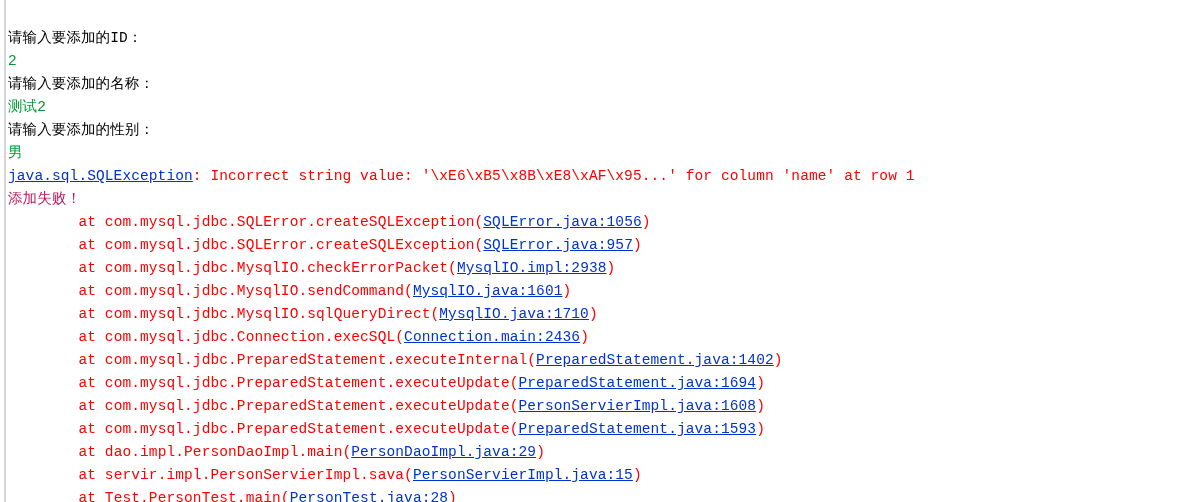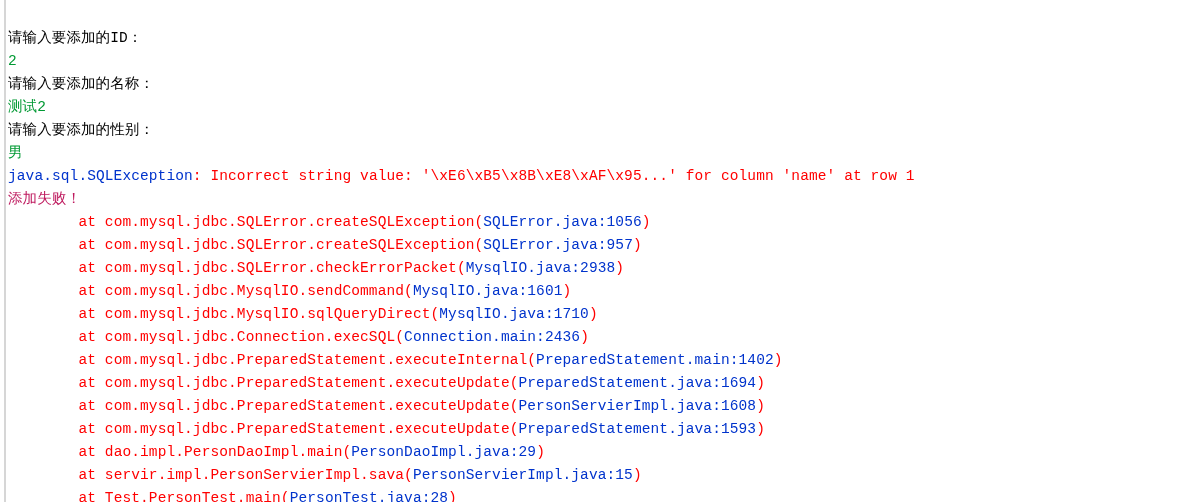--- a/index.html
+++ b/index.html
@@ -19,41 +19,42 @@
     border-left: 2px solid #d6d6d6;
     margin-left: 4px;
     letter-spacing: 0.1px;
   }
   .prompt { color: #000000; }
   .input  { color: #009933; }
   .err    { color: #ff0000; }
   .msg    { color: #be185d; }
   .link {
     color: #0033cc;
+    text-decoration: underline;
   }
   .paren { color: #ff0000; }
 </style>
 </head>
 <body>
 
 <div class="console">
 <span class="prompt">请输入要添加的ID：</span>
 <span class="input">2</span>
 <span class="prompt">请输入要添加的名称：</span>
 <span class="input">测试2</span>
 <span class="prompt">请输入要添加的性别：</span>
 <span class="input">男</span>
 <span class="link">java.sql.SQLException</span><span class="err">: </span><span class="err">Incorrect string value: '\xE6\xB5\x8B\xE8\xAF\x95...' for column 'name' at row 1</span>
 <span class="msg">添加失败！</span>
 <span class="err">        </span><span class="err">at com.mysql.jdbc.SQLError.createSQLException</span><span class="paren">(</span><span class="link">SQLError.java:1056</span><span class="paren">)</span>
 <span class="err">        </span><span class="err">at com.mysql.jdbc.SQLError.createSQLException</span><span class="paren">(</span><span class="link">SQLError.java:957</span><span class="paren">)</span>
-<span class="err">        </span><span class="err">at com.mysql.jdbc.SQLError.checkErrorPacket</span><span class="paren">(</span><span class="link">MysqlIO.java:2938</span><span class="paren">)</span>
+<span class="err">        </span><span class="err">at com.mysql.jdbc.MysqlIO.checkErrorPacket</span><span class="paren">(</span><span class="link">MysqlIO.impl:2938</span><span class="paren">)</span>
 <span class="err">        </span><span class="err">at com.mysql.jdbc.MysqlIO.sendCommand</span><span class="paren">(</span><span class="link">MysqlIO.java:1601</span><span class="paren">)</span>
 <span class="err">        </span><span class="err">at com.mysql.jdbc.MysqlIO.sqlQueryDirect</span><span class="paren">(</span><span class="link">MysqlIO.java:1710</span><span class="paren">)</span>
 <span class="err">        </span><span class="err">at com.mysql.jdbc.Connection.execSQL</span><span class="paren">(</span><span class="link">Connection.main:2436</span><span class="paren">)</span>
-<span class="err">        </span><span class="err">at com.mysql.jdbc.PreparedStatement.executeInternal</span><span class="paren">(</span><span class="link">PreparedStatement.main:1402</span><span class="paren">)</span>
+<span class="err">        </span><span class="err">at com.mysql.jdbc.PreparedStatement.executeInternal</span><span class="paren">(</span><span class="link">PreparedStatement.java:1402</span><span class="paren">)</span>
 <span class="err">        </span><span class="err">at com.mysql.jdbc.PreparedStatement.executeUpdate</span><span class="paren">(</span><span class="link">PreparedStatement.java:1694</span><span class="paren">)</span>
 <span class="err">        </span><span class="err">at com.mysql.jdbc.PreparedStatement.executeUpdate</span><span class="paren">(</span><span class="link">PersonServierImpl.java:1608</span><span class="paren">)</span>
 <span class="err">        </span><span class="err">at com.mysql.jdbc.PreparedStatement.executeUpdate</span><span class="paren">(</span><span class="link">PreparedStatement.java:1593</span><span class="paren">)</span>
 <span class="err">        </span><span class="err">at dao.impl.PersonDaoImpl.main</span><span class="paren">(</span><span class="link">PersonDaoImpl.java:29</span><span class="paren">)</span>
 <span class="err">        </span><span class="err">at servir.impl.PersonServierImpl.sava</span><span class="paren">(</span><span class="link">PersonServierImpl.java:15</span><span class="paren">)</span>
 <span class="err">        </span><span class="err">at Test.PersonTest.main</span><span class="paren">(</span><span class="link">PersonTest.java:28</span><span class="paren">)</span>
 </div>
 
 </body></html>

